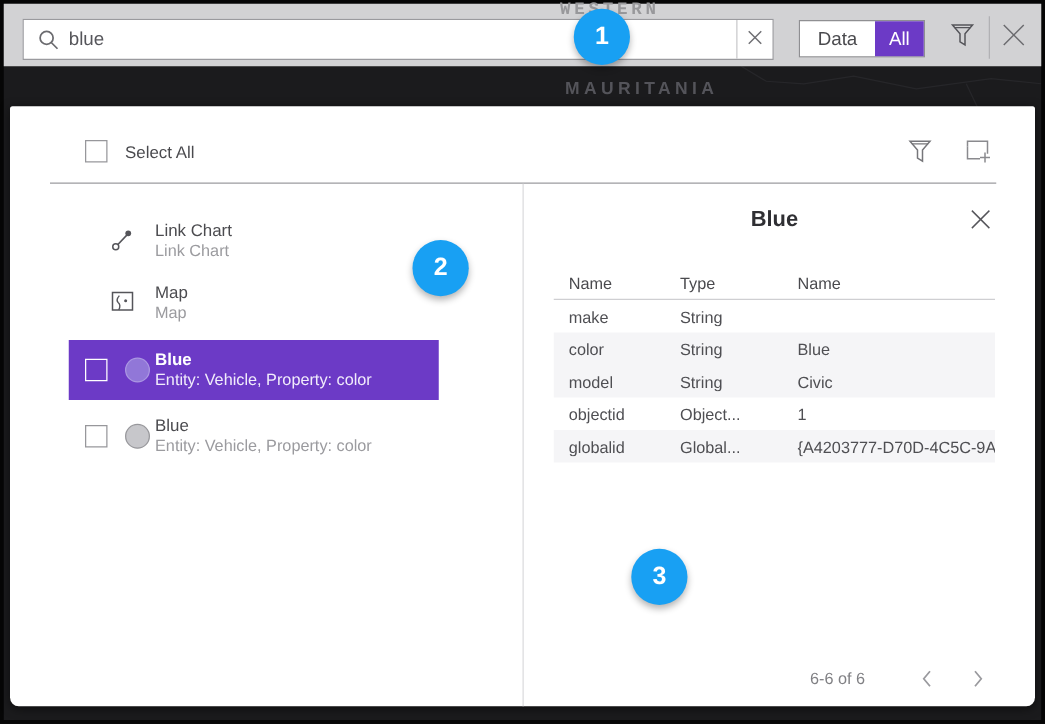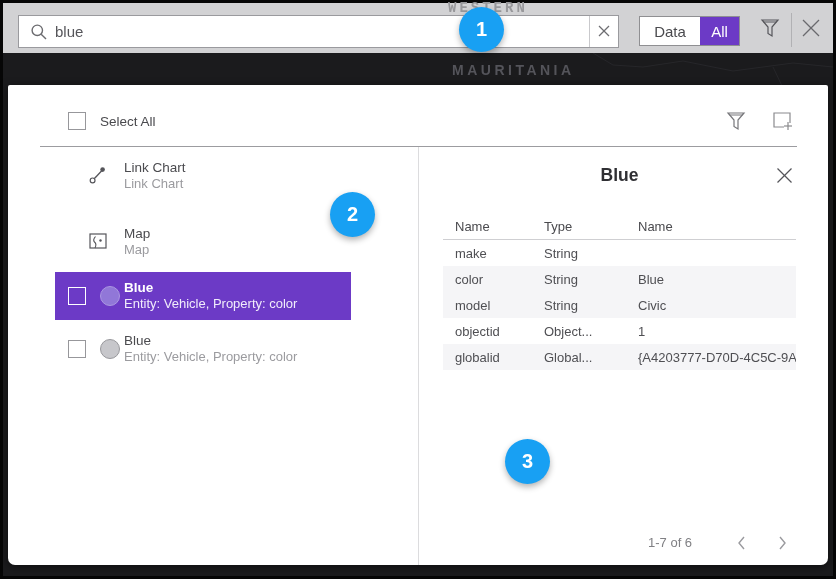--- a/index.html
+++ b/index.html
@@ -45,21 +45,21 @@
   .row .row-icon{position:absolute;left:33px;top:13px;width:20px;height:20px;}
   .row .row-check{position:absolute;left:13px;top:15px;}
   .row.selected .row-check{border-color:#fff;}
   .row .row-circle{position:absolute;left:45px;top:14px;width:20px;height:20px;border-radius:50%;background:#c7c7cb;border:1px solid #98989c;}
   .row.selected .row-circle{background:#9177d8;border-color:#ab97e2;}
   .row .row-text{position:absolute;left:69px;top:7px;}
   .row .title{font-size:13.5px;line-height:17px;color:#4b4b4f;}
   .row .subtitle{font-size:13px;line-height:16px;color:#9b9b9f;}
   .row.selected .title{color:#fff;font-weight:bold;}
   .row.selected .subtitle{color:#f1ecfb;}
-  .row1{top:67px;}.row2{top:133px;}.row3{top:187px;}.row4{top:240px;}
+  .row1{top:84px;}.row2{top:133px;}.row3{top:187px;}.row4{top:240px;}
 
   
   .detail-title{position:absolute;left:435px;top:80px;width:353px;text-align:center;font-size:17.5px;font-weight:bold;color:#2f2f33;}
   .detail-close{position:absolute;left:768px;top:82px;width:18px;height:18px;cursor:pointer;}
   .attr-table{position:absolute;left:435px;top:129px;width:353px;font-size:13px;color:#4f4f53;}
   .t-row{display:grid;grid-template-columns:70px 75px 1fr;height:26px;align-items:center;padding-left:12px;overflow:hidden;gap:19px;}
   .t-row.header{border-bottom:1px solid #cfcfd2;color:#4a4a4e;}
   .t-row.alt{background:#f5f5f7;}
   .t-row span{white-space:nowrap;overflow:hidden;}
   .pagination{position:absolute;left:435px;top:445px;width:353px;height:26px;}
@@ -234,21 +234,21 @@
         <span>1</span>
       </div>
       <div class="t-row alt">
         <span>globalid</span>
         <span>Global...</span>
         <span>{A4203777-D70D-4C5C-9A65-C...</span>
       </div>
     </div>
 
     <div class="pagination">
-      <span class="page-range">1-7 of 6</span>
+      <span class="page-range">6-6 of 6</span>
       <span class="page-prev">
         <svg width="22" height="22" viewBox="0 0 22 22">
             <polyline points="13,5 8,11 13,17" fill="none" stroke="#9a9a9e" stroke-width="1.4"></polyline>
           </svg>
       </span>
       <span class="page-next">
         <svg width="22" height="22" viewBox="0 0 22 22">
             <polyline points="9,5 14,11 9,17" fill="none" stroke="#9a9a9e" stroke-width="1.4"></polyline>
           </svg>
       </span>

